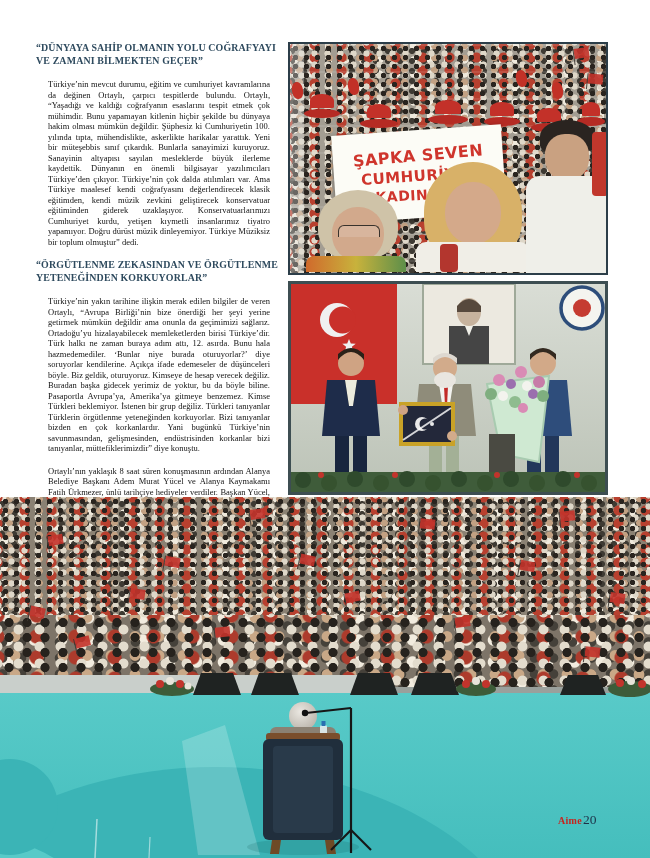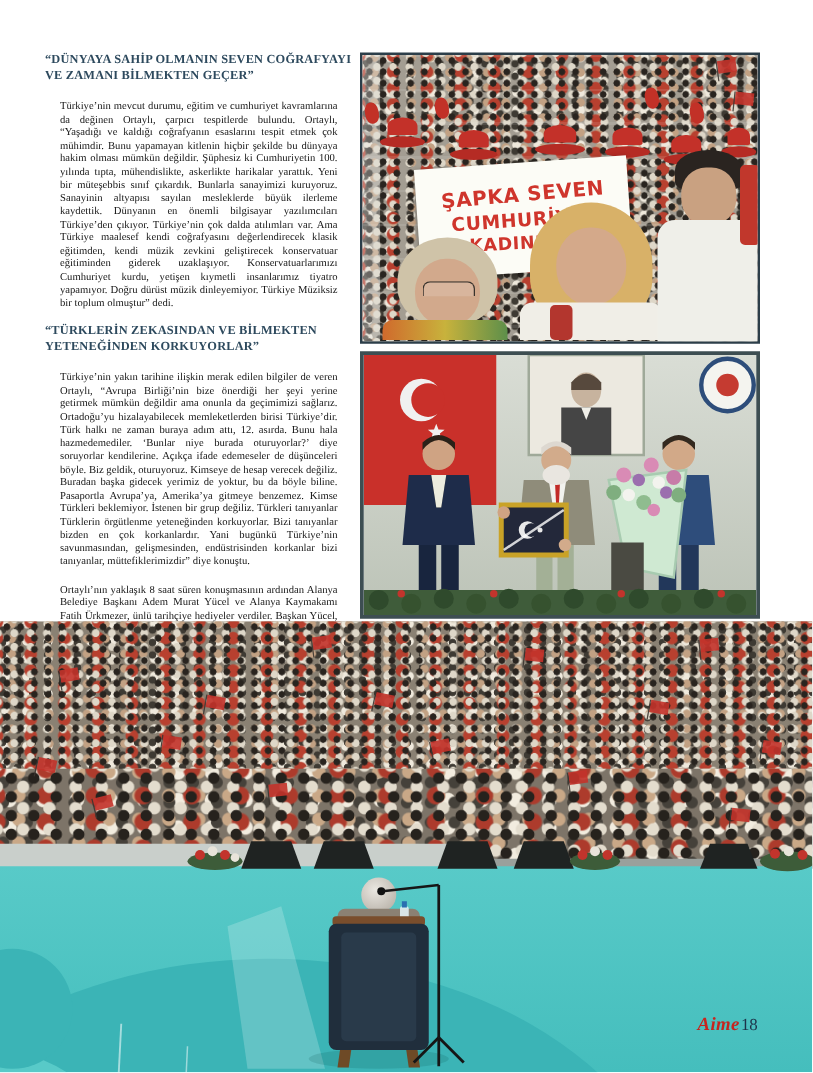--- a/index.html
+++ b/index.html
@@ -76,33 +76,33 @@
   .photo2{left:288px;top:281px;width:320px;height:214px;border:3px solid #3d4e52;}
 
   
   .photo3{left:0;top:497px;width:650px;height:361px;}
   .crowd3{position:absolute;left:0;top:0;width:650px;height:198px;}
   .crowd3-front{position:absolute;left:0;top:118px;width:650px;height:80px;}
   .p3-svg{position:absolute;inset:0;}
 
   
   .folio{position:absolute;left:558px;top:812px;display:flex;align-items:baseline;gap:1px;}
-  .brand{font-family:"Liberation Serif",serif;font-style:italic;font-weight:bold;
-         font-size:15px;color:#c6251f;letter-spacing:.3px;}
+  .brand{font-family:"Liberation Serif",serif;font-weight:bold;
+         font-size:10px;color:#c6251f;letter-spacing:.3px;}
   .pagenum{font-family:"Liberation Serif",serif;font-size:13.5px;color:#1d3349;}
 </style>
 </head>
 <body>
 
 <div class="page">
 
   <div class="text-col">
-    <h2 class="heading">“DÜNYAYA SAHİP OLMANIN SEVEN COĞRAFYAYI VE ZAMANI BİLMEKTEN GEÇER”</h2>
+    <h2 class="heading">“DÜNYAYA SAHİP OLMANIN YOLU COĞRAFYAYI VE ZAMANI BİLMEKTEN GEÇER”</h2>
     <p class="body-par">Türkiye’nin mevcut durumu, eğitim ve cumhuriyet kavramlarına da değinen Ortaylı, çarpıcı tespitlerde bulundu. Ortaylı, “Yaşadığı ve kaldığı coğrafyanın esaslarını tespit etmek çok mühimdir. Bunu yapamayan kitlenin hiçbir şekilde bu dünyaya hakim olması mümkün değildir. Şüphesiz ki Cumhuriyetin 100. yılında tıpta, mühendislikte, askerlikte harikalar yarattık. Yeni bir müteşebbis sınıf çıkardık. Bunlarla sanayimizi kuruyoruz. Sanayinin altyapısı sayılan mesleklerde büyük ilerleme kaydettik. Dünyanın en önemli bilgisayar yazılımcıları Türkiye’den çıkıyor. Türkiye’nin çok dalda atılımları var. Ama Türkiye maalesef kendi coğrafyasını değerlendirecek klasik eğitimden, kendi müzik zevkini geliştirecek konservatuar eğitiminden giderek uzaklaşıyor. Konservatuarlarımızı Cumhuriyet kurdu, yetişen kıymetli insanlarımız tiyatro yapamıyor. Doğru dürüst müzik dinleyemiyor. Türkiye Müziksiz bir toplum olmuştur” dedi.</p>
-    <h2 class="heading second">“TÜRKLERİN ZEKASINDAN VE BİLMEKTEN YETENEĞİNDEN KORKUYORLAR”</h2>
+    <h2 class="heading second">“ÖRGÜTLENME ZEKASINDAN VE ÖRGÜTLENME YETENEĞİNDEN KORKUYORLAR”</h2>
     <p class="body-par">Türkiye’nin yakın tarihine ilişkin merak edilen bilgiler de veren Ortaylı, “Avrupa Birliği’nin bize önerdiği her şeyi yerine getirmek mümkün değildir ama onunla da geçimimizi sağlarız. Ortadoğu’yu hizalayabilecek memleketlerden birisi Türkiye’dir. Türk halkı ne zaman buraya adım attı, 12. asırda. Bunu hala hazmedemediler. ‘Bunlar niye burada oturuyorlar?’ diye soruyorlar kendilerine. Açıkça ifade edemeseler de düşünceleri böyle. Biz geldik, oturuyoruz. Kimseye de hesap verecek değiliz. Buradan başka gidecek yerimiz de yoktur, bu da böyle biline. Pasaportla Avrupa’ya, Amerika’ya gitmeye benzemez. Kimse Türkleri beklemiyor. İstenen bir grup değiliz. Türkleri tanıyanlar Türklerin örgütlenme yeteneğinden korkuyorlar. Bizi tanıyanlar bizden en çok korkanlardır. Yani bugünkü Türkiye’nin savunmasından, gelişmesinden, endüstrisinden korkanlar bizi tanıyanlar, müttefiklerimizdir” diye konuştu.</p>
     <p class="body-par closing">Ortaylı’nın yaklaşık 8 saat süren konuşmasının ardından Alanya Belediye Başkanı Adem Murat Yücel ve Alanya Kaymakamı Fatih Ürkmezer, ünlü tarihçiye hediyeler verdiler. Başkan Yücel, engelli bireylerin yaptığı Türk Bayrağı tablo hediye ederken, Kaymakam Ürkmezer de çiçek hediye etti.</p>
   </div>
 
   <div class="photo photo1">
     <div class="p1-crowd crowd-tex"></div>
     <div class="p1-step"></div>
     <div id="p1-deco">
         <div class="hat" style="left: 14px; top: 50px; width: 36px; height: 24px;">
           <div class="dome"></div>
@@ -358,16 +358,16 @@
         <line x1="351" y1="333" x2="331" y2="353"></line>
         <line x1="351" y1="333" x2="371" y2="353"></line>
         <line x1="351" y1="333" x2="351" y2="356"></line>
       </g>
       <circle cx="305" cy="216" r="3.2" fill="#111111"></circle>
     </svg>
   </div>
 
   <div class="folio">
     <span class="brand">Aime</span>
-    <span class="pagenum">18</span>
+    <span class="pagenum">20</span>
   </div>
 
 </div>
 
 </body></html>

